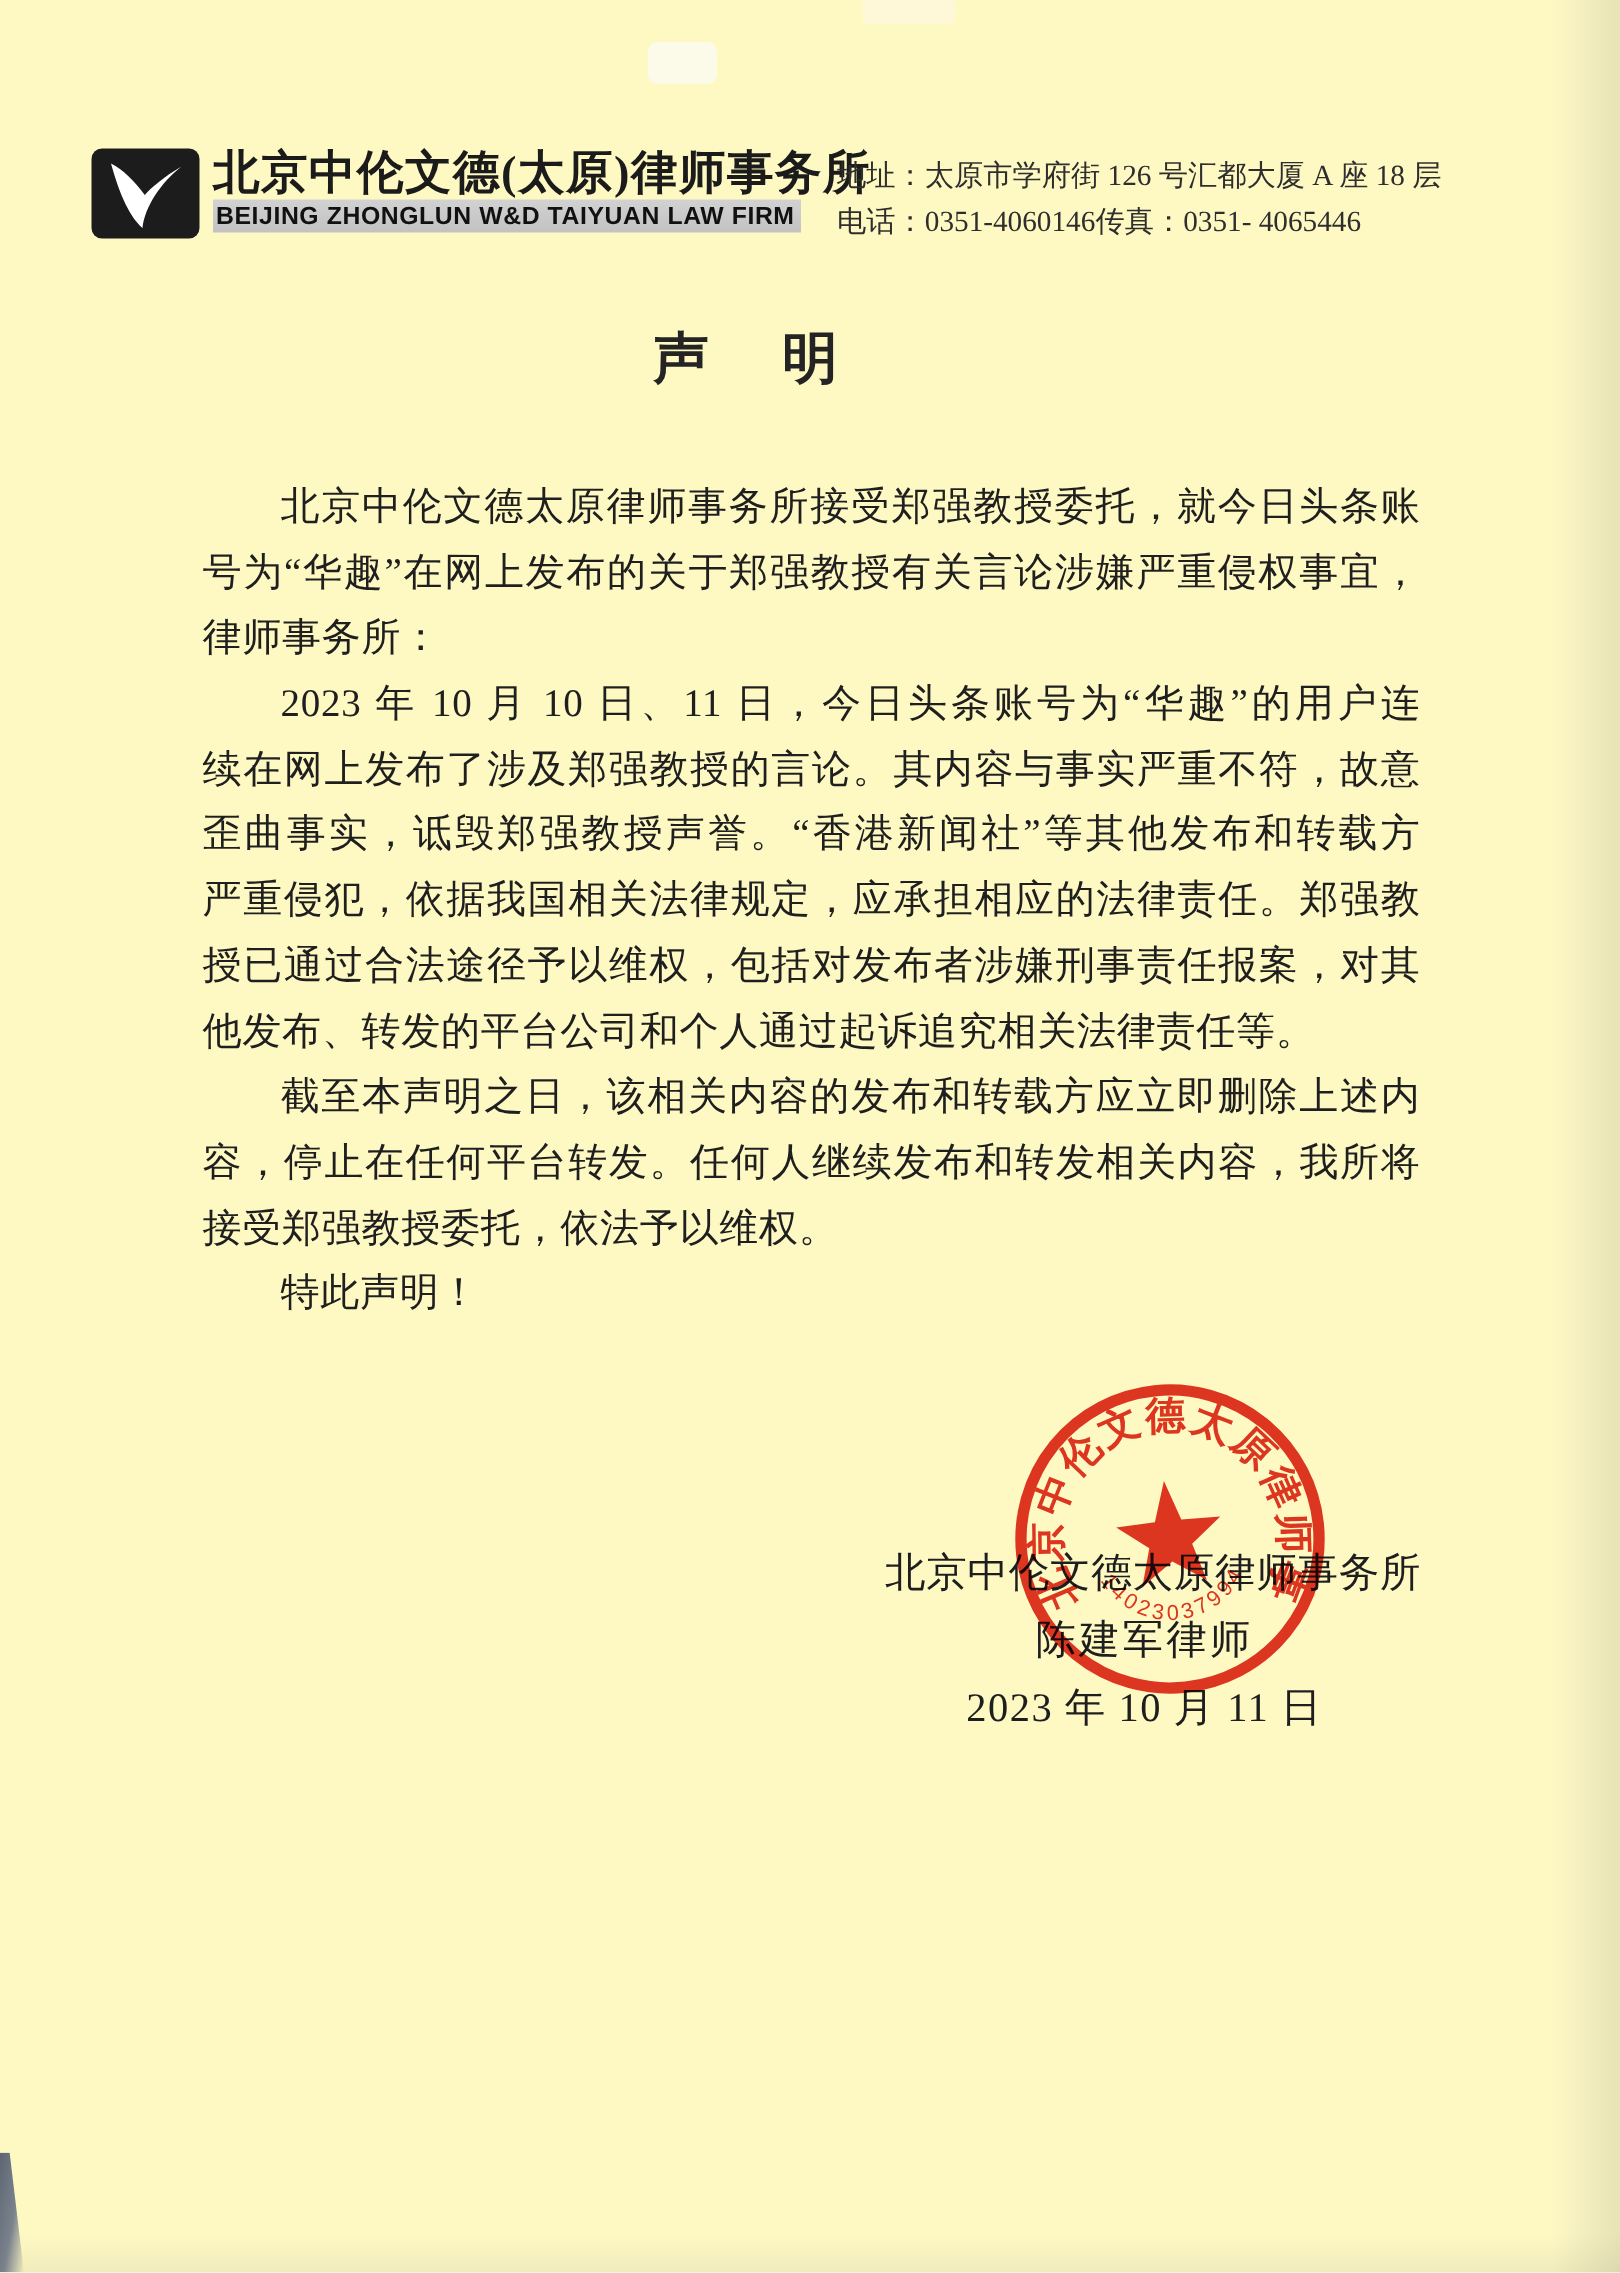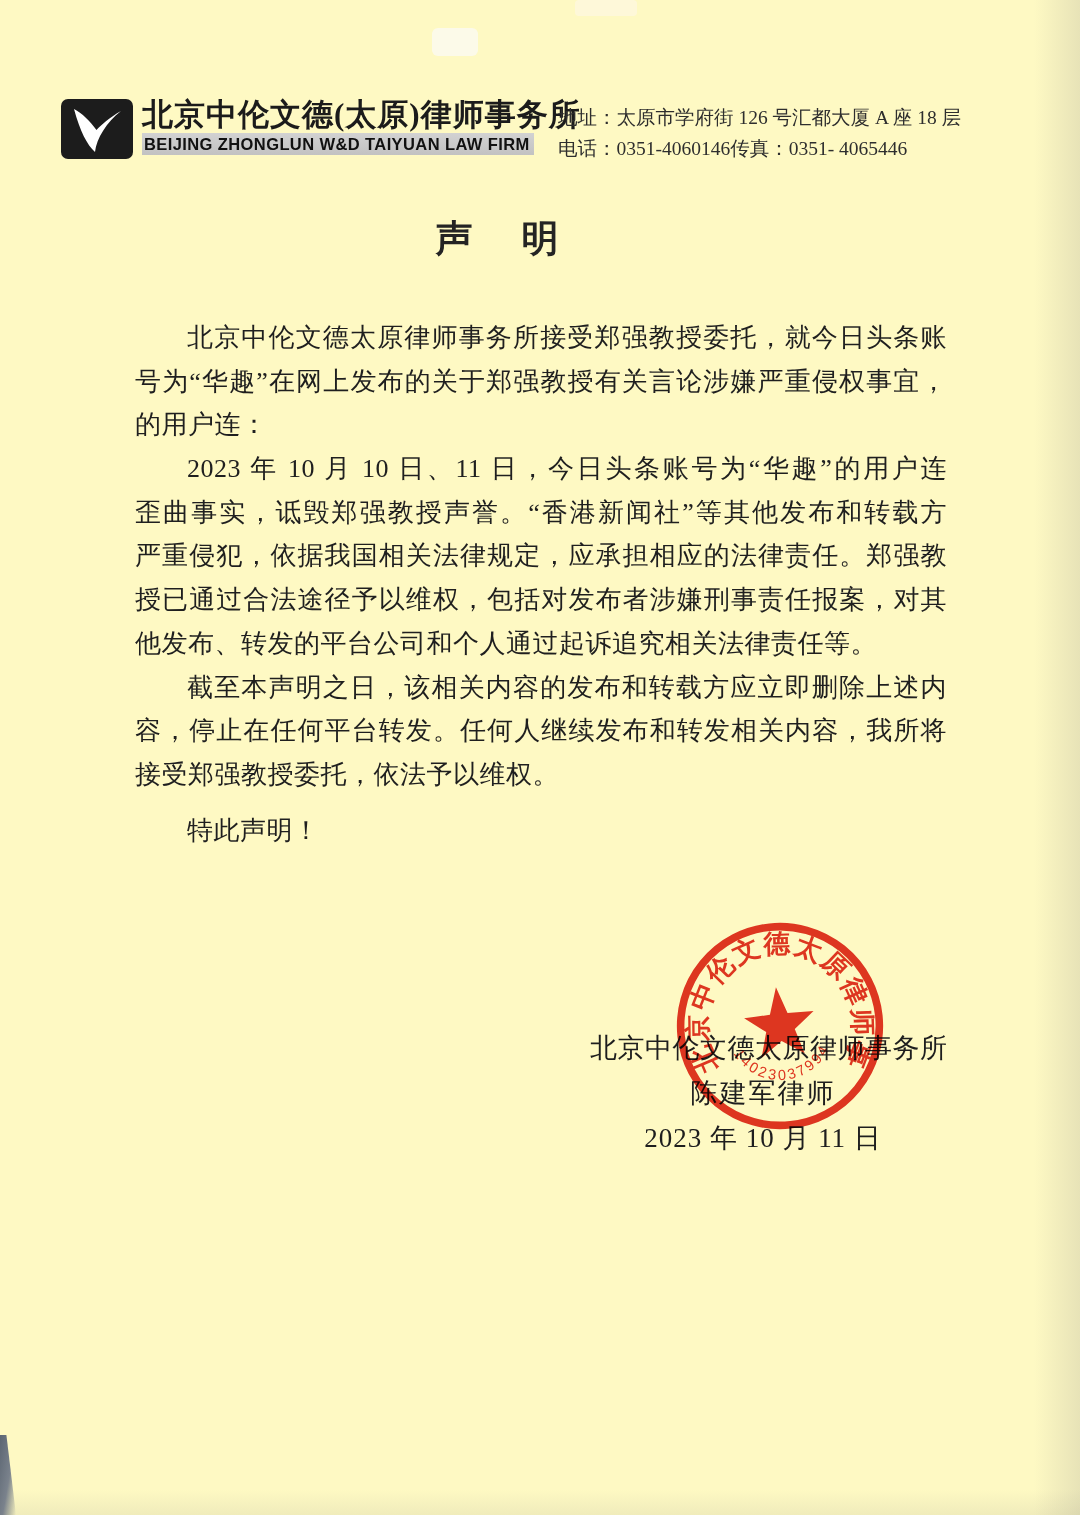--- a/index.html
+++ b/index.html
@@ -61,21 +61,21 @@
   }
 
   
   .body-text{position:absolute;left:135px;top:316px;width:812px;}
   .ln{
     font-size:26px;color:#1f1f1f;line-height:43.7px;height:43.7px;
     white-space:nowrap;letter-spacing:.5px;
   }
   .ln.fill{text-align:justify;text-align-last:justify;}
   .ln.ind{text-indent:52px;}
-  .closing{margin-top:12px;}
+  .closing{margin-top:0px;}
 
   
   .sig-block{
     position:absolute;left:590px;top:1026px;width:346px;text-align:center;
     font-size:27px;color:#1e1e1e;line-height:45px;white-space:nowrap;
   }
   .sig-firm{letter-spacing:.5px;}
   .sig-lawyer{letter-spacing:2px;}
   .sig-date{letter-spacing:1px;text-align:center;}
 
@@ -110,23 +110,24 @@
         <span>电话：0351-4060146</span><span class="fax-part">传真：0351- 4065446</span>
       </div>
     </div>
   </div>
 
   <div class="doc-title">声　明</div>
 
   <div class="body-text">
     <div class="ln ind fill">北京中伦文德太原律师事务所接受郑强教授委托，就今日头条账</div>
     <div class="ln fill">号为“华趣”在网上发布的关于郑强教授有关言论涉嫌严重侵权事宜，</div>
-    <div class="ln">的用户连：</div>
+    <div class="ln">律师事务所：</div>
 
     <div class="ln ind fill">2023 年 10 月 10 日、11 日，今日头条账号为“华趣”的用户连</div>
+    <div class="ln fill">续在网上发布了涉及郑强教授的言论。其内容与事实严重不符，故意</div>
     <div class="ln fill">歪曲事实，诋毁郑强教授声誉。“香港新闻社”等其他发布和转载方</div>
     <div class="ln fill">严重侵犯，依据我国相关法律规定，应承担相应的法律责任。郑强教</div>
     <div class="ln fill">授已通过合法途径予以维权，包括对发布者涉嫌刑事责任报案，对其</div>
     <div class="ln">他发布、转发的平台公司和个人通过起诉追究相关法律责任等。</div>
 
     <div class="ln ind fill">截至本声明之日，该相关内容的发布和转载方应立即删除上述内</div>
     <div class="ln fill">容，停止在任何平台转发。任何人继续发布和转发相关内容，我所将</div>
     <div class="ln">接受郑强教授委托，依法予以维权。</div>
 
     <div class="ln ind closing">特此声明！</div>

